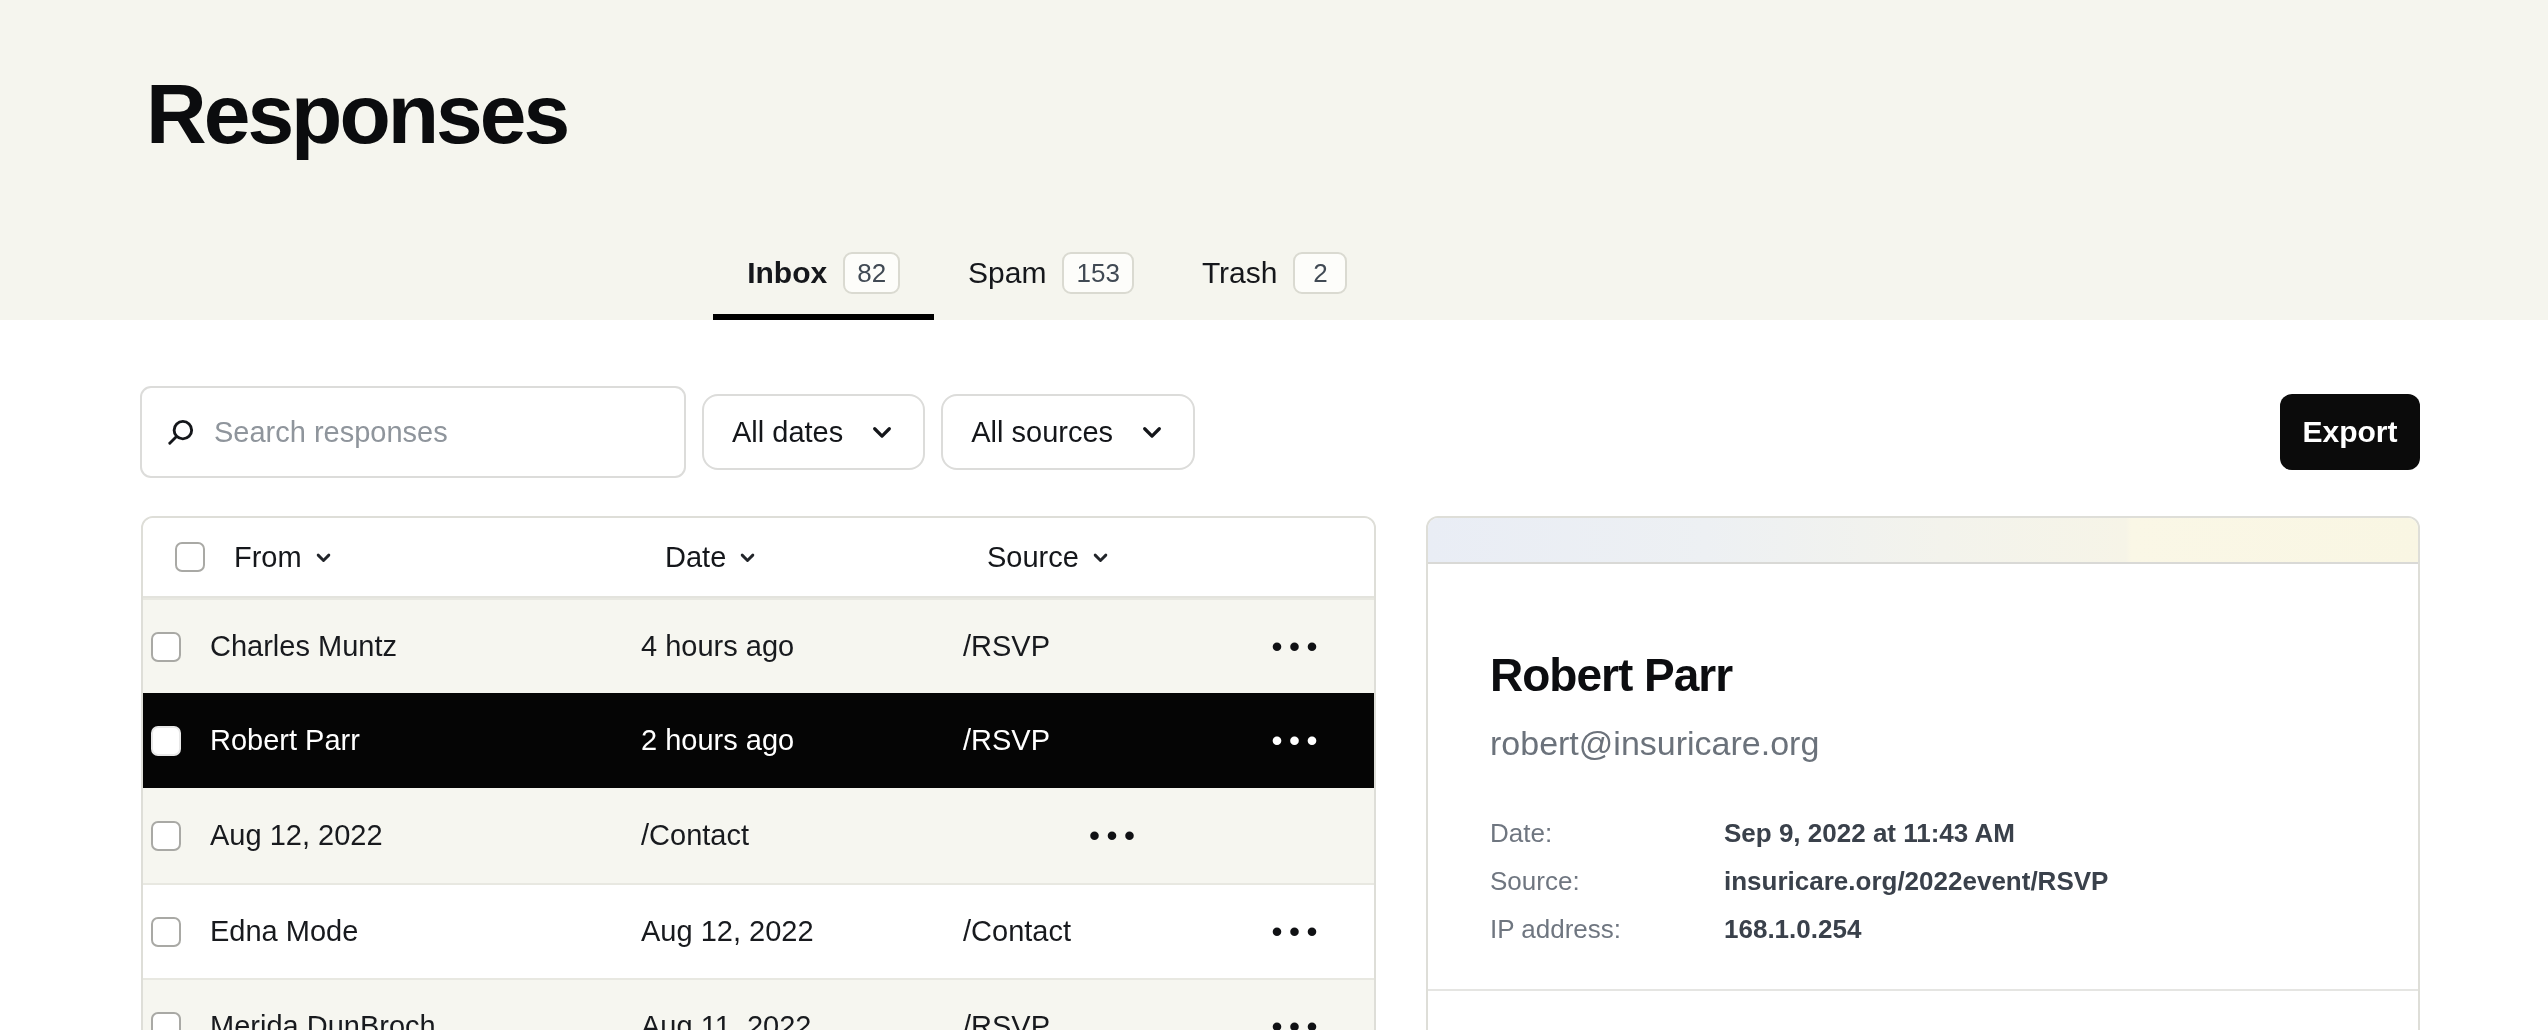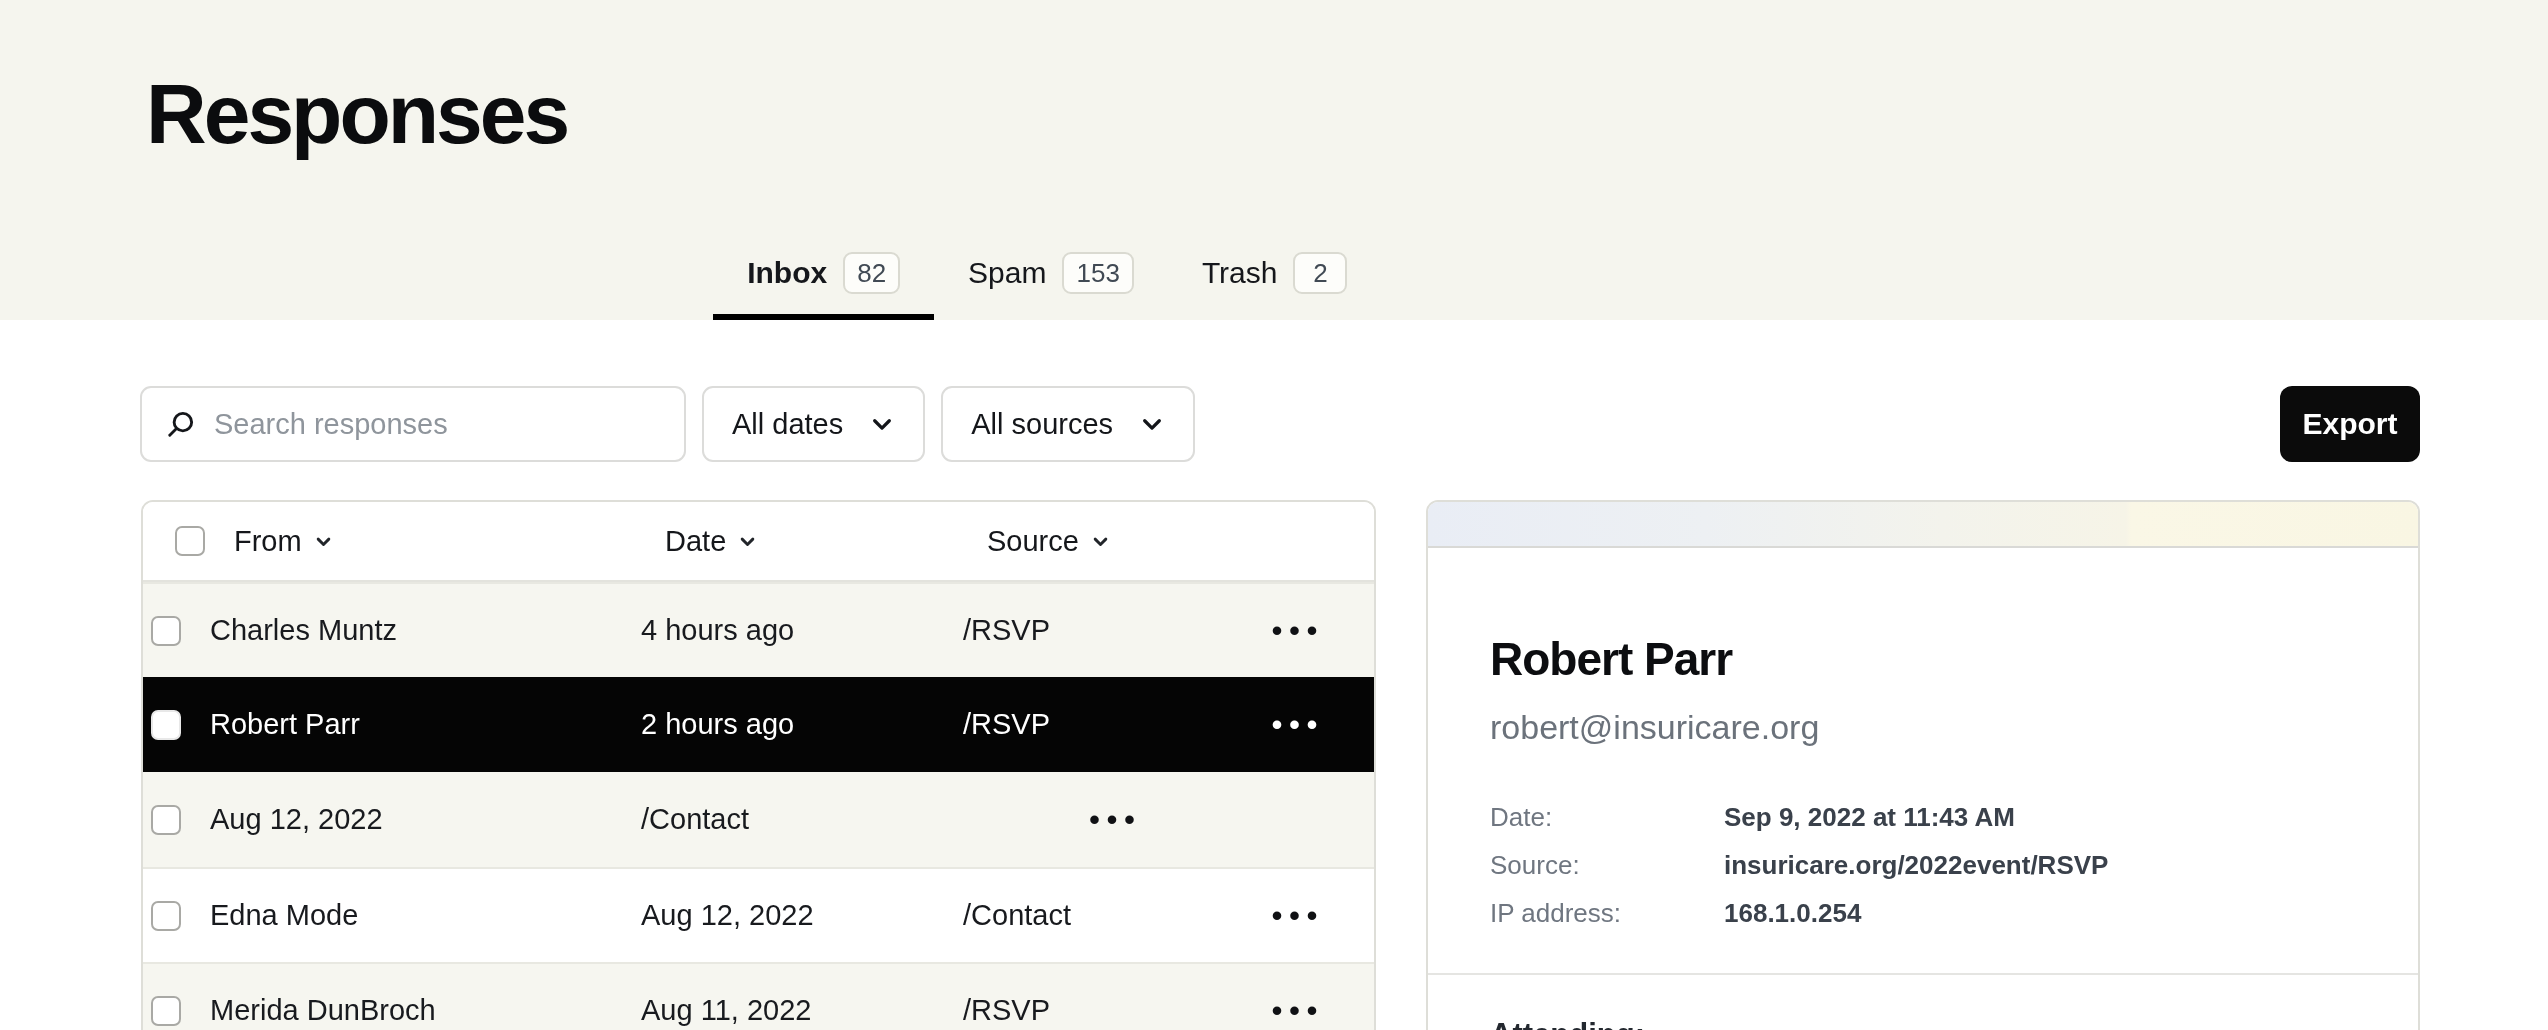--- a/index.html
+++ b/index.html
@@ -62,21 +62,21 @@
     display: flex;
     align-items: center;
     gap: 16px;
     margin: 66px 128px 0 140px;
   }
   .search {
     display: flex;
     align-items: center;
     gap: 18px;
     width: 546px;
-    height: 76px;
+    height: 92px;
     padding: 0 24px;
     background: #fff;
     border: 2px solid #dcdcda;
     border-radius: 11px;
   }
   .search svg { flex: none; transform: scaleX(-1); }
   .search input {
     width: 100%;
     border: none;
     outline: none;
@@ -87,21 +87,21 @@
   }
   .search input::placeholder { color: #8f959c; }
   .select-btn {
     display: inline-flex;
     align-items: center;
     gap: 26px;
     height: 76px;
     padding: 0 28px;
     background: #fff;
     border: 2px solid #dcdcda;
-    border-radius: 11px;
+    border-radius: 16px;
     font-family: inherit;
     font-size: 29px;
     font-weight: 500;
     color: #14161a;
     cursor: pointer;
     justify-content: space-between;
   }
   .export-btn {
     margin-left: auto;
     width: 140px;

